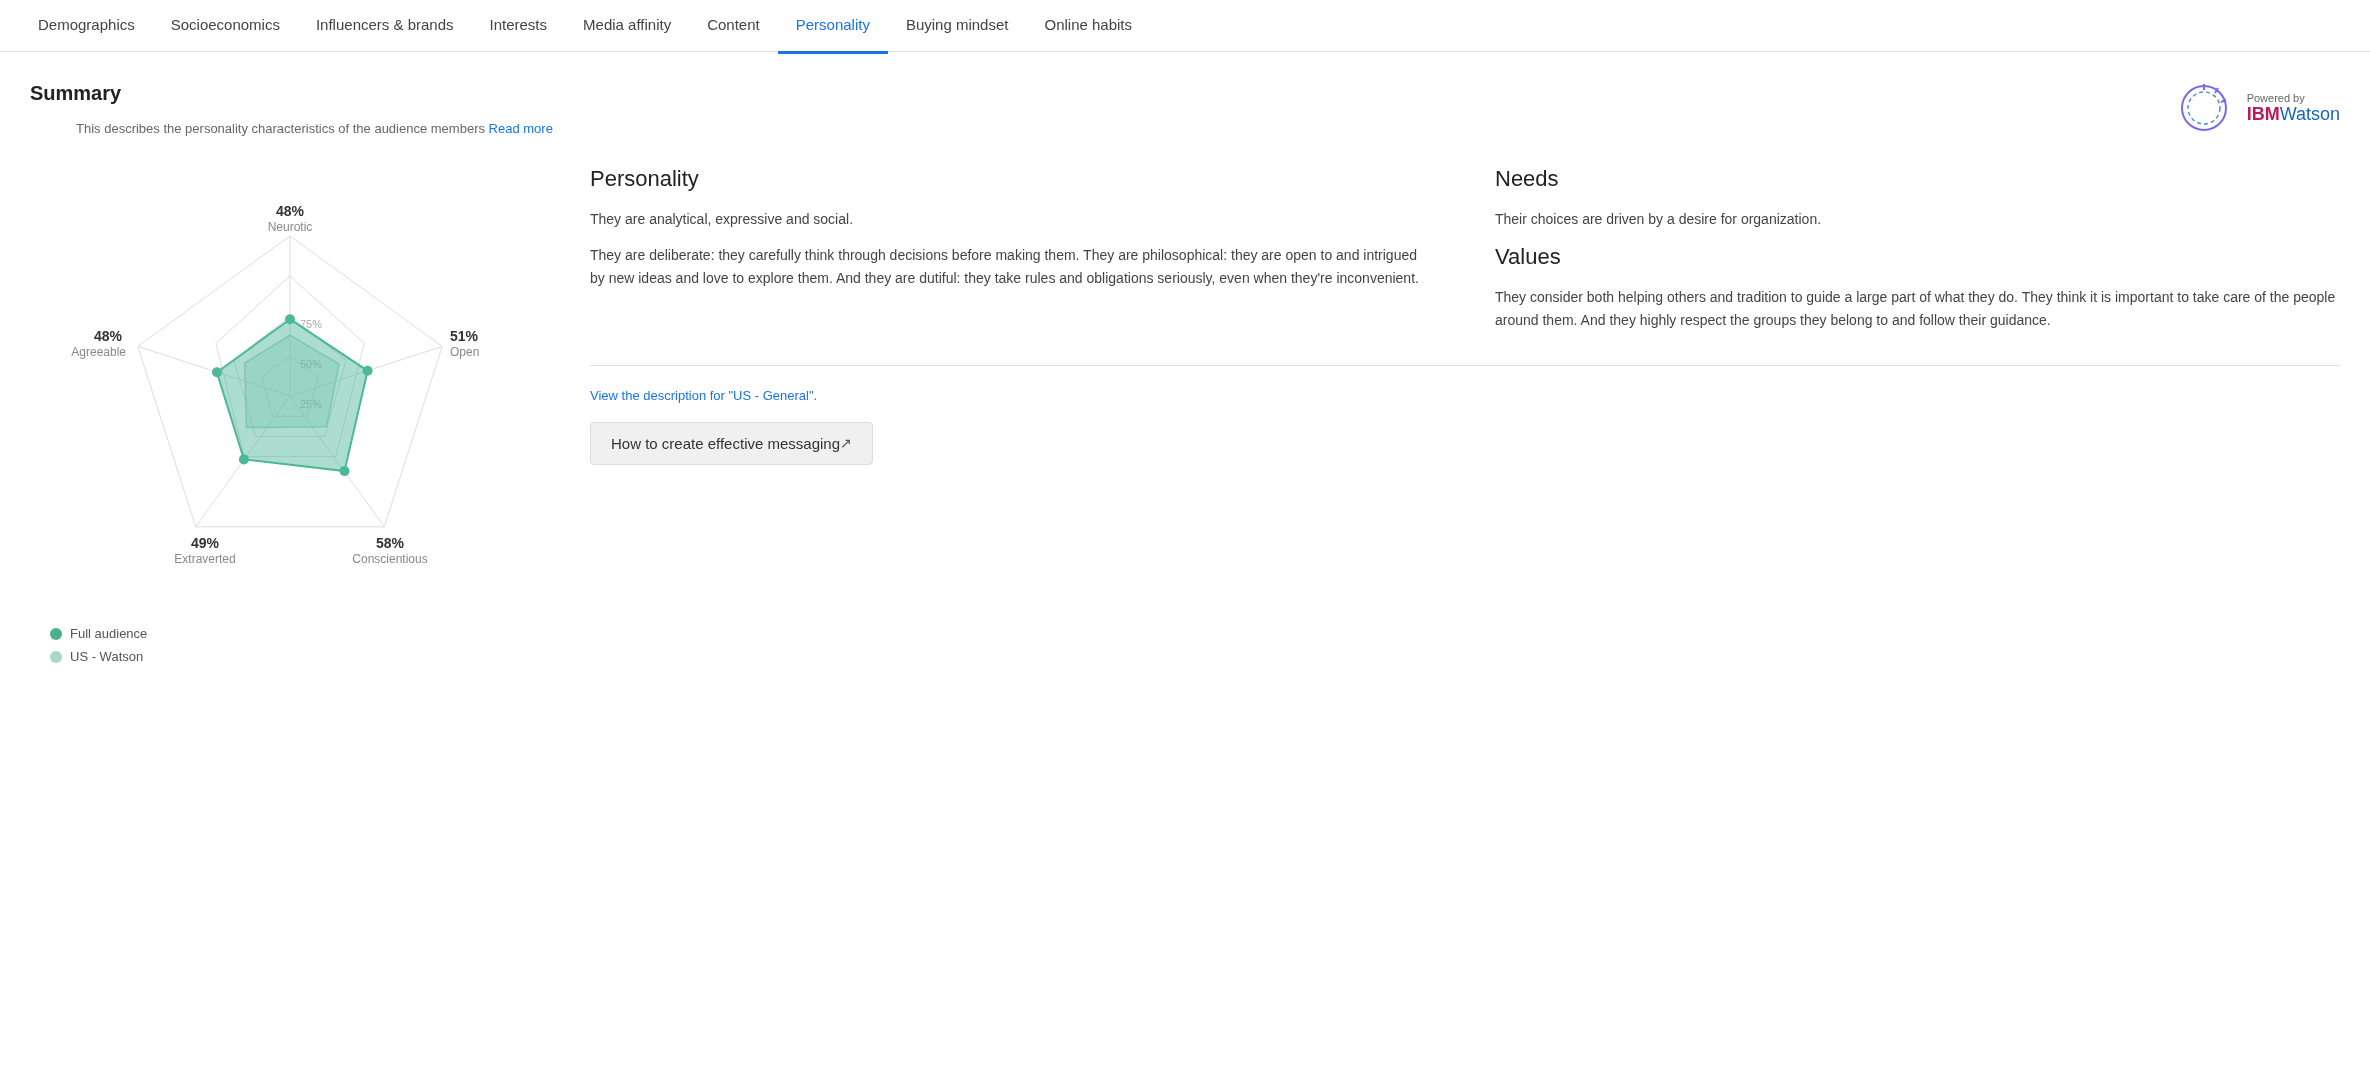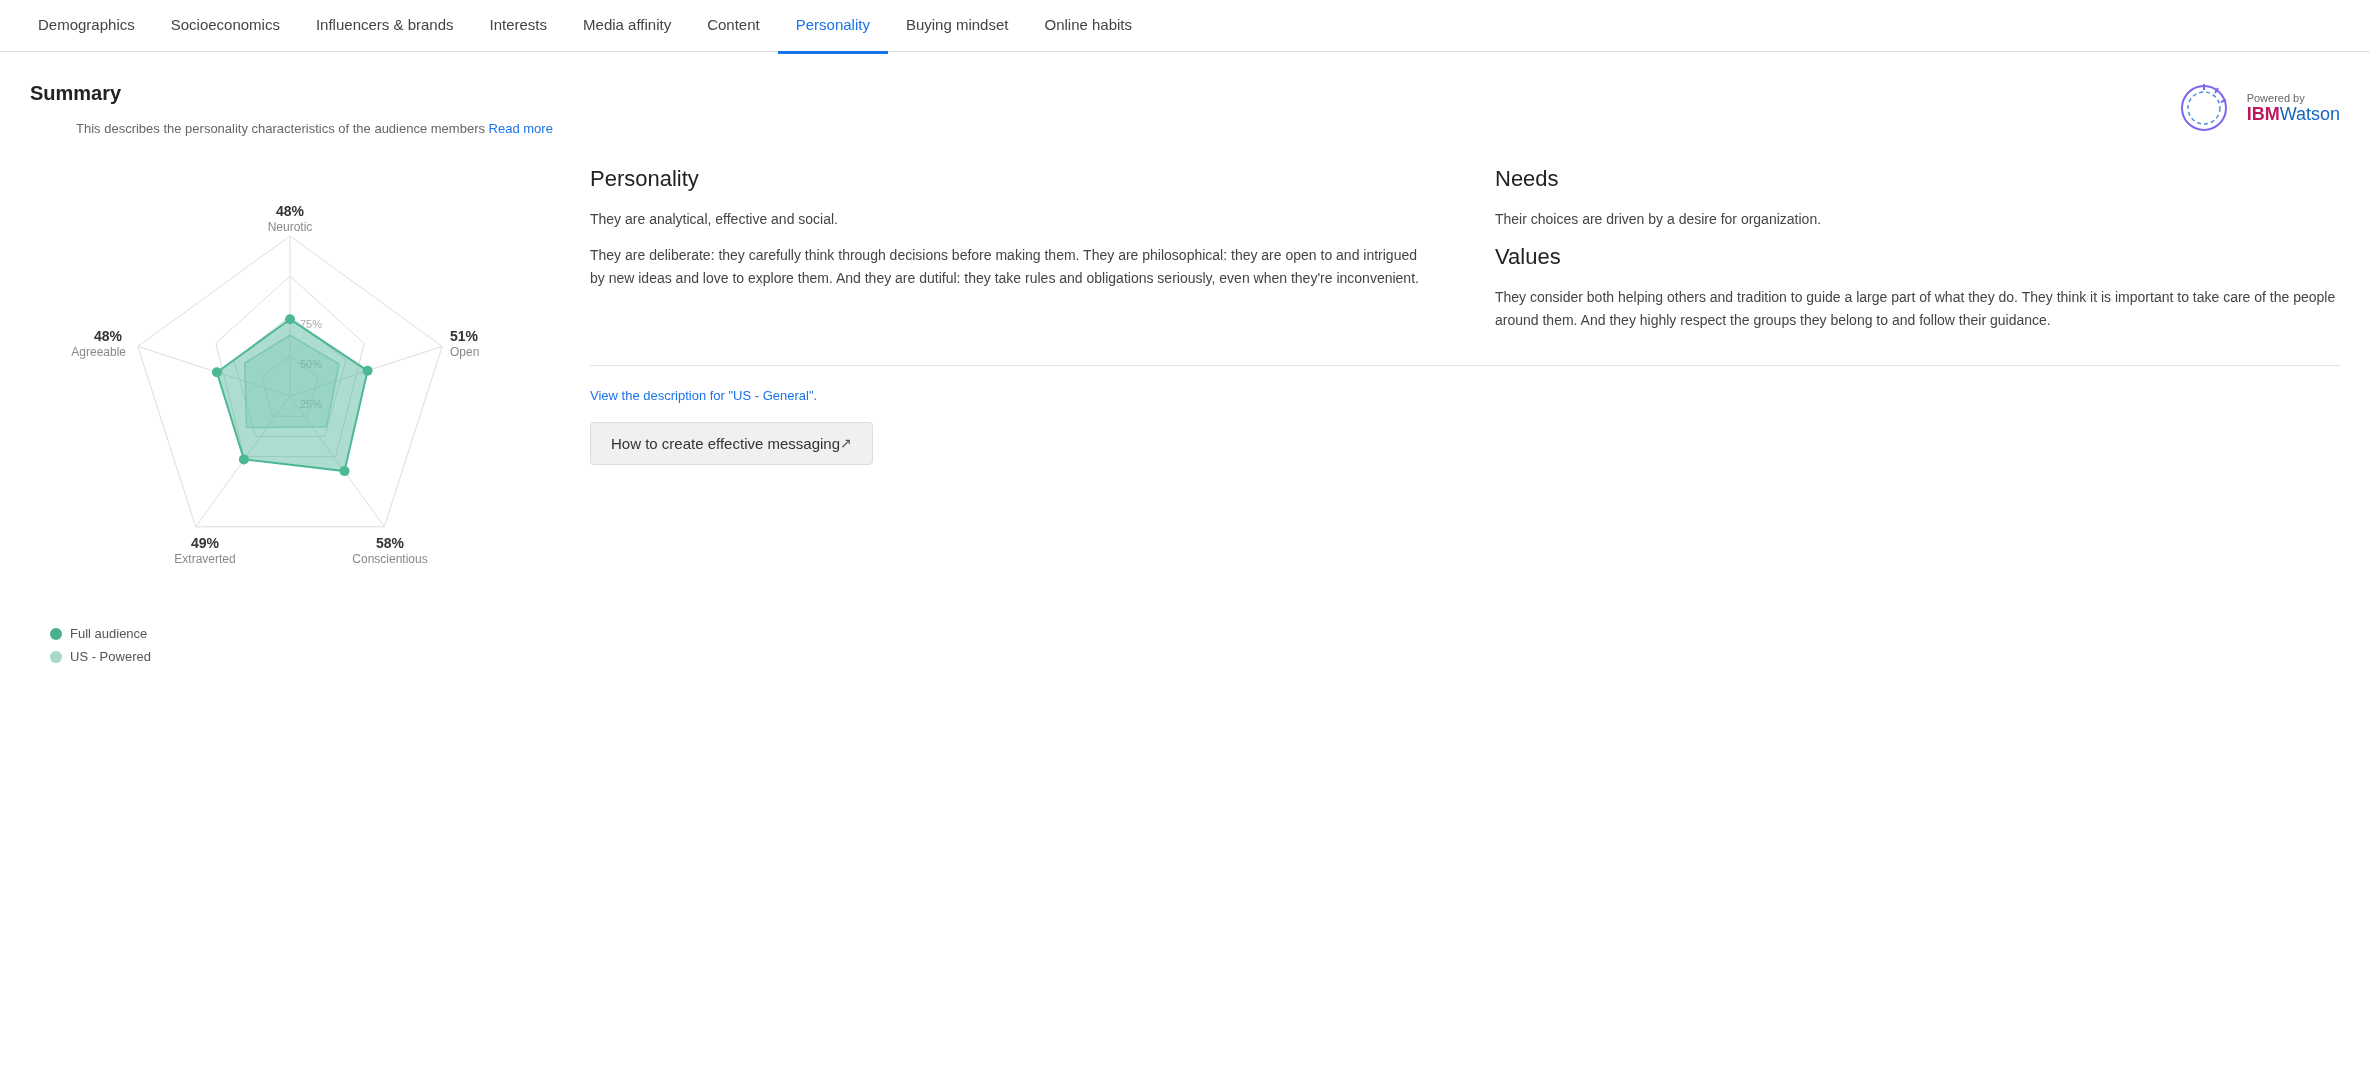--- a/index.html
+++ b/index.html
@@ -162,32 +162,32 @@
         </svg>
       </div>
 
       <div class="legend">
         <div class="legend-item">
           <div class="legend-dot dot-full"></div>
           <span>Full audience</span>
         </div>
         <div class="legend-item">
           <div class="legend-dot dot-general"></div>
-          <span>US - Powered</span>
+          <span>US - Watson</span>
         </div>
       </div>
     </div>
 
     <div class="right-panel">
 
       <div class="panel-columns">
 
         <div class="panel-col">
           <div class="panel-section-title">Personality</div>
-          <p class="panel-text">They are analytical, effective and social.</p>
+          <p class="panel-text">They are analytical, expressive and social.</p>
           <p class="panel-text">They are deliberate: they carefully think through decisions before making them. They are philosophical: they are open to and intrigued by new ideas and love to explore them. And they are dutiful: they take rules and obligations seriously, even when they're inconvenient.</p>
         </div>
 
         <div class="panel-col">
           <div class="panel-section-title">Needs</div>
           <p class="panel-text">Their choices are driven by a desire for organization.</p>
 
           <div class="panel-section-title">Values</div>
           <p class="panel-text">They consider both helping others and tradition to guide a large part of what they do. They think it is important to take care of the people around them. And they highly respect the groups they belong to and follow their guidance.</p>
         </div>

